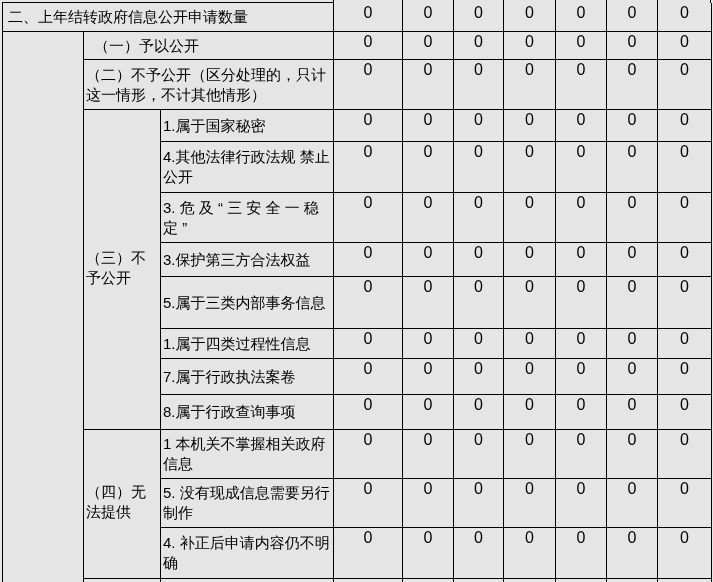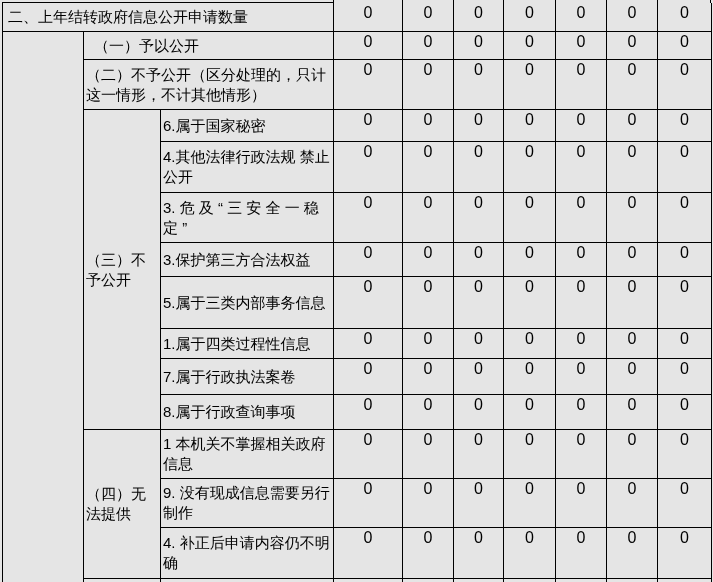--- a/index.html
+++ b/index.html
@@ -26,21 +26,21 @@
   td.v {
     text-align:center;
     vertical-align:top;
     padding:2px 0 0 0;
     font-size:16px;
     line-height:16px;
   }
   tr.first td.v { border-top:none; }
   td.sect { padding-left:5px; }
   td.indent { padding-left:10px; }
-  td.grp { vertical-align:middle; padding-left:2px; }
+  td.grp { vertical-align:middle; padding-left:2px;font-family:Liberation Mono, monospace; }
   
   .stub { position:absolute; top:0; width:1px; height:3px; background:#000000; }
 </style>
 </head>
 <body>
 
 <div class="wrap">
 
   <div class="stub" style="left:333px"></div>
   <div class="stub" style="left:402px"></div>
@@ -95,21 +95,21 @@
       <td class="v">0</td>
       <td class="v">0</td>
       <td class="v">0</td>
       <td class="v">0</td>
       <td class="v">0</td>
       <td class="v">0</td>
     </tr>
 
     <tr style="height:32px">
       <td class="grp" rowspan="8">（三）不予公开</td>
-      <td>6.属于国家秘密</td>
+      <td>1.属于国家秘密</td>
       <td class="v">0</td>
       <td class="v">0</td>
       <td class="v">0</td>
       <td class="v">0</td>
       <td class="v">0</td>
       <td class="v">0</td>
       <td class="v">0</td>
     </tr>
 
     <tr style="height:51px">
@@ -195,21 +195,21 @@
       <td class="v">0</td>
       <td class="v">0</td>
       <td class="v">0</td>
       <td class="v">0</td>
       <td class="v">0</td>
       <td class="v">0</td>
       <td class="v">0</td>
     </tr>
 
     <tr style="height:49px">
-      <td>9. 没有现成信息需要另行制作</td>
+      <td>5. 没有现成信息需要另行制作</td>
       <td class="v">0</td>
       <td class="v">0</td>
       <td class="v">0</td>
       <td class="v">0</td>
       <td class="v">0</td>
       <td class="v">0</td>
       <td class="v">0</td>
     </tr>
 
     <tr style="height:51px">

